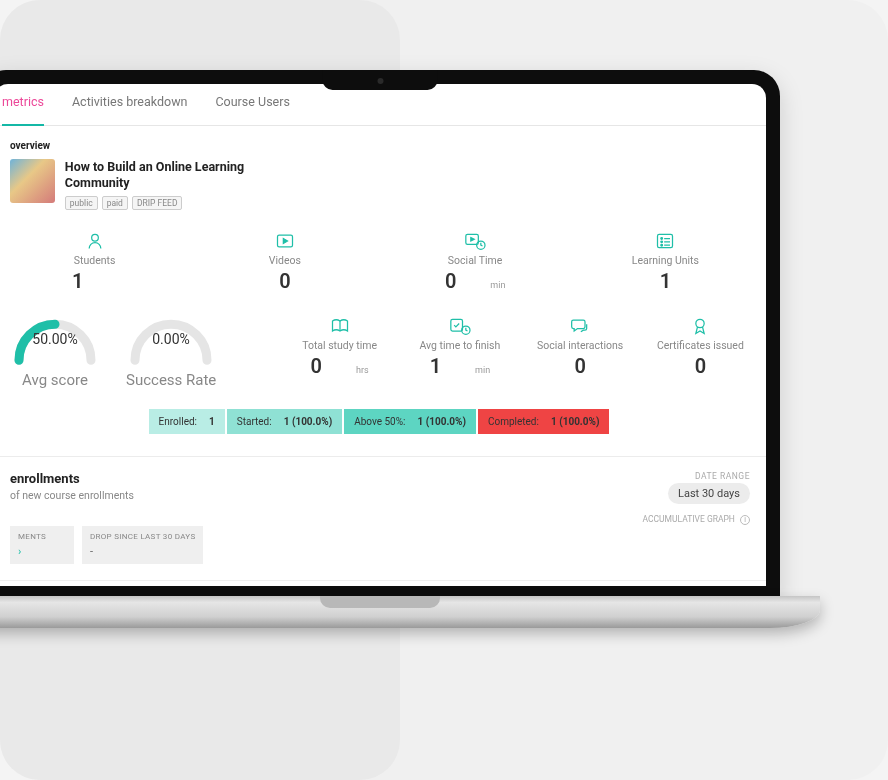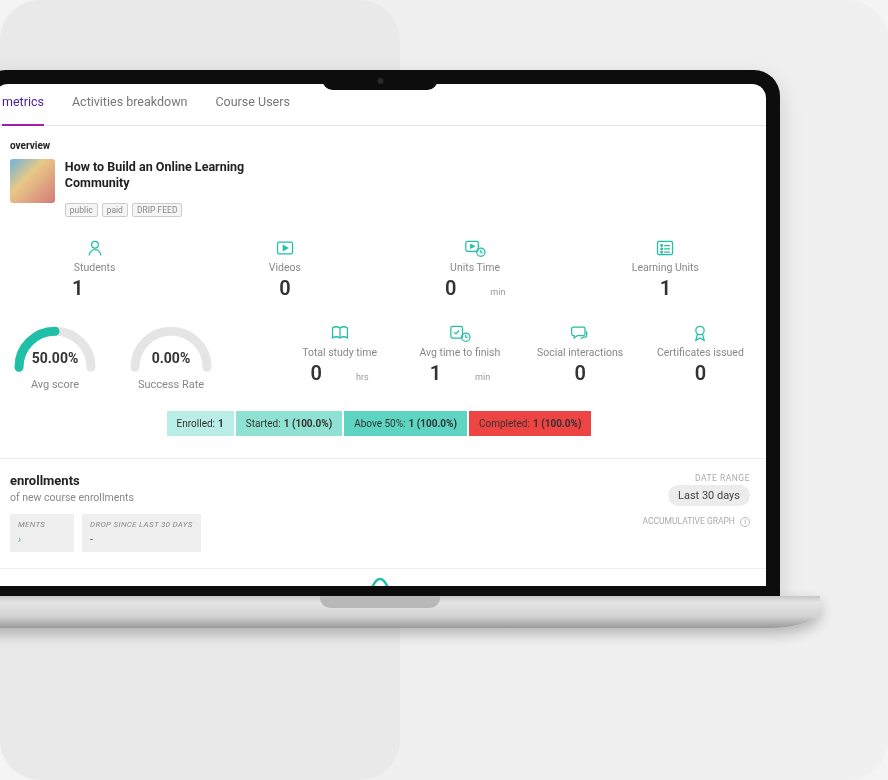--- a/index.html
+++ b/index.html
@@ -91,21 +91,21 @@
   
   .tabs {
     display: flex;
     gap: 28px;
     padding: 10px 16px 10px 8px;
     border-bottom: 1px solid #e6e6e6;
     font-size: 12.5px;
     color: #777;
   }
   .tab { cursor: pointer; padding-bottom: 6px; }
-  .tab.active { color: #4c1d95; border-bottom: 2px solid #a21caf; margin-bottom: -11px; }
+  .tab.active { color: #ec4899; border-bottom: 2px solid #14b8a6; margin-bottom: -11px; }
 
   .section-title {
     font-size: 10px;
     font-weight: 700;
     color: #222;
     padding: 14px 0 8px 0;
   }
 
   .content { padding: 0 16px; }
 
@@ -123,21 +123,21 @@
     width: 54px; height: 44px;
     background: linear-gradient(135deg,#6fb3d9 0%, #e8c887 40%, #d47a7a 100%);
     border-radius: 3px;
   }
   .course-title {
     font-size: 12.5px;
     font-weight: 700;
     color: #222;
     line-height: 1.25;
   }
-  .badges { margin-top: 13px; display: flex; gap: 4px; }
+  .badges { margin-top: 6px; display: flex; gap: 4px; }
   .badge {
     font-size: 8.5px;
     color: #888;
     border: 1px solid #ccc;
     padding: 1px 4px;
     border-radius: 2px;
     background: #f5f5f5;
   }
 
   .stat-row {
@@ -175,38 +175,38 @@
     justify-content: flex-start;
   }
   .gauge-block { text-align: center; }
   .gauge {
     width: 90px; height: 50px;
     position: relative;
   }
   .gauge svg { width: 90px; height: 50px; }
   .gauge-val {
     position: absolute;
-    top: 28px; left: 0; right: 0;
-    font-size: 14px; font-weight: 700; color: #333;
-  }
-  .gauge-label { font-size: 11px; color: #888; margin-top: 6px; }
+    top: 16px; left: 0; right: 0;
+    font-size: 14px; font-weight: 400; color: #333;
+  }
+  .gauge-label { font-size: 15px; color: #888; margin-top: 6px; }
 
   .funnel {
     display: flex;
     justify-content: center;
     margin-top: 20px;
   }
   .funnel-step {
     font-size: 10px;
     color: #333;
     padding: 7px 10px;
     margin-right: 2px;
     display: flex;
     align-items: center;
-    gap: 3px;
+    gap: 12px;
   }
   .funnel-step b { font-weight: 700; }
   .f1 { background: #b9ede5; }
   .f2 { background: #8fe1d4; }
   .f3 { background: #5dd5c2; }
   .f4 { background: #ef4444; }
 
   .divider { height: 1px; background: #ececec; margin: 22px -16px 14px; }
 
   .enroll-header {
@@ -231,22 +231,21 @@
   .accum-icon {
     display:inline-block; width:10px; height:10px;
     border:1px solid #bbb; border-radius:50%;
     vertical-align:middle; margin-left:3px;
     font-size:7px; text-align:center; line-height:9px;
   }
 
   .mini-cards {
     display: flex;
     gap: 8px;
-    margin-top: 10px;
-    font-style: italic;
+    margin-top: 24px;
   }
   .mini-card {
     background: #efefef;
     padding: 6px 8px;
     font-size: 8px;
     color: #888;
     letter-spacing: 0.3px;
     min-width: 64px;
   }
   .mini-card .v { font-size: 11px; color: #666; margin-top: 4px; }
@@ -322,21 +321,21 @@
             </div>
             <div class="stat">
               <div class="icon">
                 <svg width="22" height="20" viewBox="0 0 26 24" fill="none" stroke="currentColor" stroke-width="1.5">
                     <rect x="2" y="4" width="15" height="12" rx="2"></rect>
                     <path d="M8 8l4 2-4 2z" fill="currentColor"></path>
                     <circle cx="20" cy="17" r="5"></circle>
                     <path d="M20 14v3l2 1"></path>
                   </svg>
               </div>
-              <div class="label">Units Time</div>
+              <div class="label">Social Time</div>
               <div class="value"><span>0</span><span class="unit">min</span></div>
             </div>
             <div class="stat">
               <div class="icon">
                 <svg width="20" height="20" viewBox="0 0 24 24" fill="none" stroke="currentColor" stroke-width="1.5">
                     <rect x="3" y="4" width="18" height="16" rx="2"></rect>
                     <circle cx="8" cy="9" r="1" fill="currentColor"></circle>
                     <line x1="11" y1="9" x2="18" y2="9"></line>
                     <circle cx="8" cy="13" r="1" fill="currentColor"></circle>
                     <line x1="11" y1="13" x2="18" y2="13"></line>

